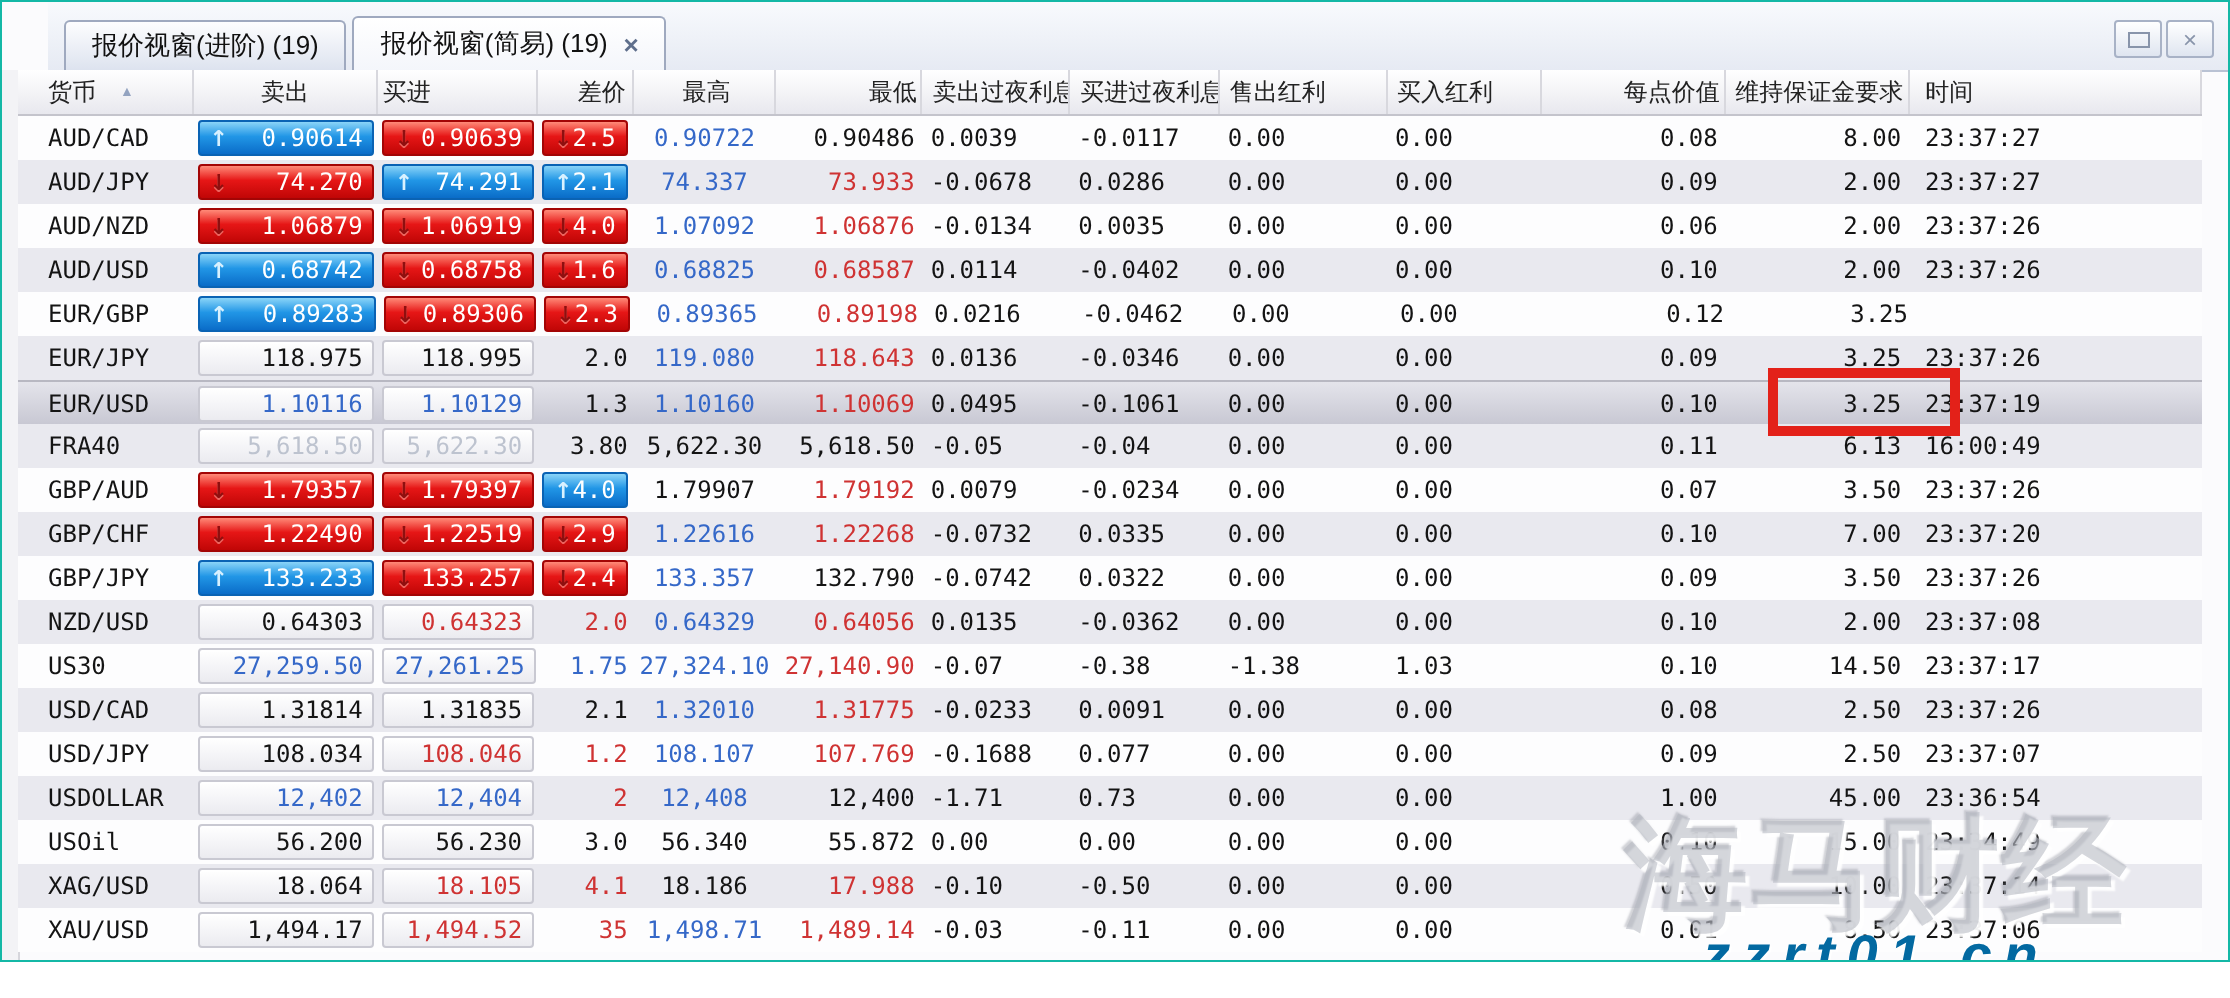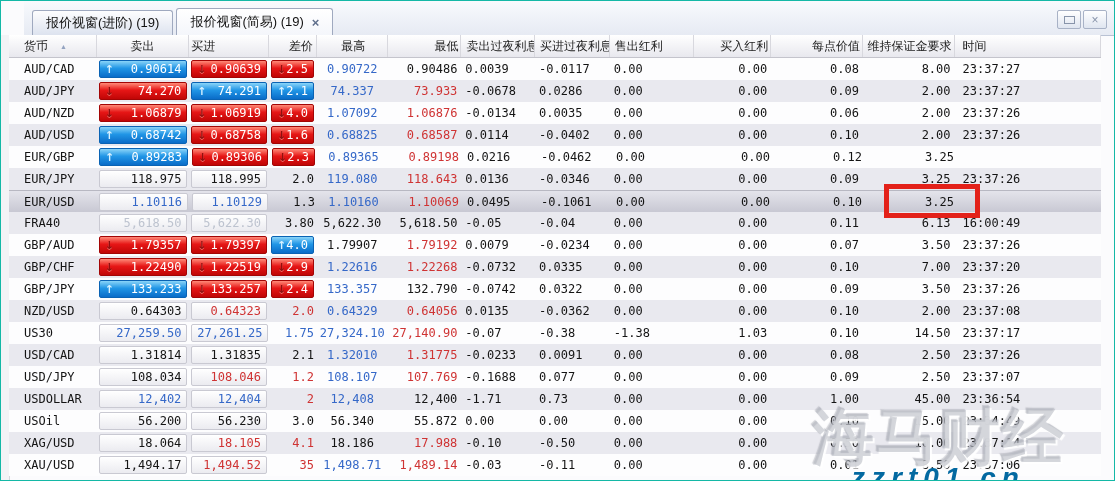--- a/index.html
+++ b/index.html
@@ -32,21 +32,21 @@
   .cell{box-sizing:border-box;height:22px;display:flex;align-items:center;padding:0 4px;overflow:hidden;white-space:nowrap;}
   .c1{width:88px;padding-left:15px;font-size:12px;}
   .c2{width:93px;padding:0 2px;justify-content:center;}
   .c3{width:80px;padding:0 2px;}
   .c4{width:48px;padding:0 3px;justify-content:flex-end;}
   .c5{width:71px;justify-content:center;}
   .c6{width:74px;justify-content:flex-end;}
   .c7{width:74px;}
   .c8{width:75px;}
   .c9{width:84px;}
-  .c10{width:78px;justify-content:flex-end;}
+  .c10{width:78px;}
   .c11{width:92px;justify-content:flex-end;}
   .c12{width:92px;justify-content:flex-end;}
   .c13{width:147px;padding-left:8px;}
   
   .q{flex:1;height:18px;border-radius:2px;display:flex;align-items:center;justify-content:flex-end;
      padding:0 5px;box-sizing:border-box;font-size:12px;}
   .q.neutral{background:linear-gradient(#ffffff,#ebebf0);border:1px solid #c9c9d2;box-shadow:inset 0 1px 0 #fff;}
   .q.up{background:linear-gradient(#8ad4f8 0%,#2196e6 45%,#0a6cc8 100%);border:1px solid #0a63b4;color:#fff;}
   .q.down{background:linear-gradient(#ff8a78 0%,#e61616 45%,#c00606 100%);border:1px solid #a30505;color:#fff;}
   .arr{margin-right:auto;font-weight:bold;font-size:11px;font-family:"DejaVu Sans",sans-serif;line-height:1;}
@@ -311,20 +311,21 @@
           </div>
           <div class="cell c4 t-black">1.3</div>
           <div class="cell c5 t-blue">1.10160</div>
           <div class="cell c6 t-red">1.10069</div>
           <div class="cell c7 t-black">0.0495</div>
           <div class="cell c8 t-black">-0.1061</div>
           <div class="cell c9 t-black">0.00</div>
           <div class="cell c10 t-black">0.00</div>
           <div class="cell c11 t-black">0.10</div>
           <div class="cell c12 t-black">3.25</div>
+          <div class="cell c13 t-black">23:37:19</div>
         </div>
         <div class="row even">
           <div class="cell c1 t-black">FRA40</div>
           <div class="cell c2">
             <div class="q neutral t-gray">5,618.50</div>
           </div>
           <div class="cell c3">
             <div class="q neutral t-gray">5,622.30</div>
           </div>
           <div class="cell c4 t-black">3.80</div>

